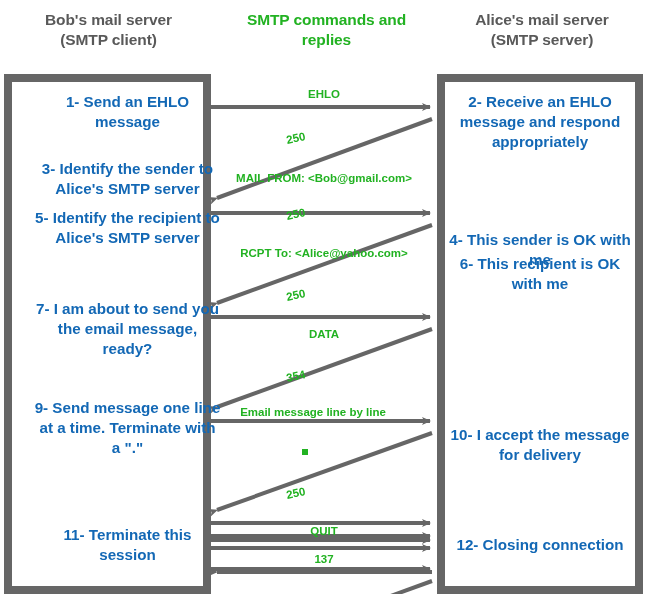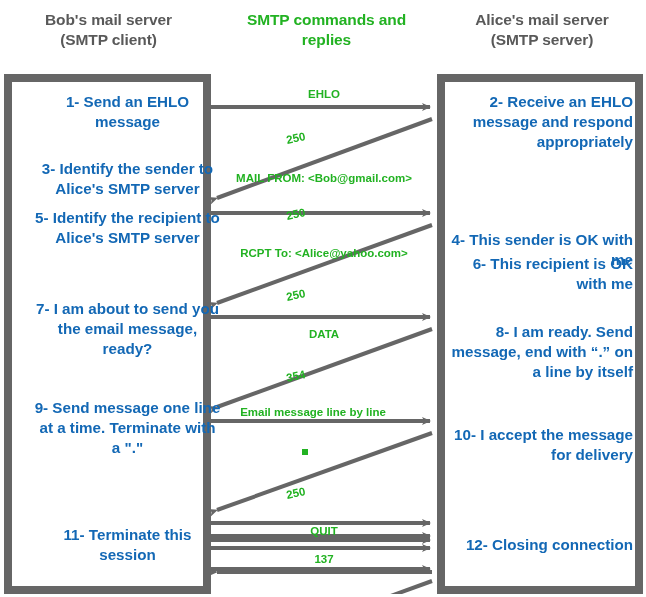--- a/index.html
+++ b/index.html
@@ -53,21 +53,21 @@
   .step {
     position: absolute;
     text-align: center;
     font-weight: bold;
     font-size: 15.2px;
     line-height: 20px;
     color: #1368b5;
     box-sizing: border-box;
   }
   .step-left  { left: 14px;  width: 187px; margin-left: 20px; }
-  .step-right { left: 447px; width: 186px; text-align: right; }
+  .step-right { left: 447px; width: 186px; }
 
   
   #lane {
     position: absolute;
     left: 211px;
     top: 74px;
     width: 226px;
     height: 520px;
     background: #ffffff;
   }
@@ -204,17 +204,16 @@
   <div class="step step-left" style="top:92px;">1- Send an EHLO message</div>
   <div class="step step-left" style="top:159px;">3- Identify the sender to Alice's SMTP server</div>
   <div class="step step-left" style="top:208px;">5- Identify the recipient to Alice's SMTP server</div>
   <div class="step step-left" style="top:299px;">7- I am about to send you the email message, ready?</div>
   <div class="step step-left" style="top:398px;">9- Send message one line at a time. Terminate with a "."</div>
   <div class="step step-left" style="top:525px;">11- Terminate this session</div>
 
   <div class="step step-right" style="top:92px;">2- Receive an EHLO message and respond appropriately</div>
   <div class="step step-right" style="top:186px;margin-top:44px;">4- This sender is OK with me</div>
   <div class="step step-right" style="top:254px;">6- This recipient is OK with me</div>
-  <div class="step step-right" style="top:322px;">8-  I am ready. Send message, end with “.” on a line by itself</div>
   <div class="step step-right" style="top:425px;">10-  I accept the message for delivery</div>
   <div class="step step-right" style="top:535px;">12-  Closing connection</div>
 
 </div>
 
 </body></html>

